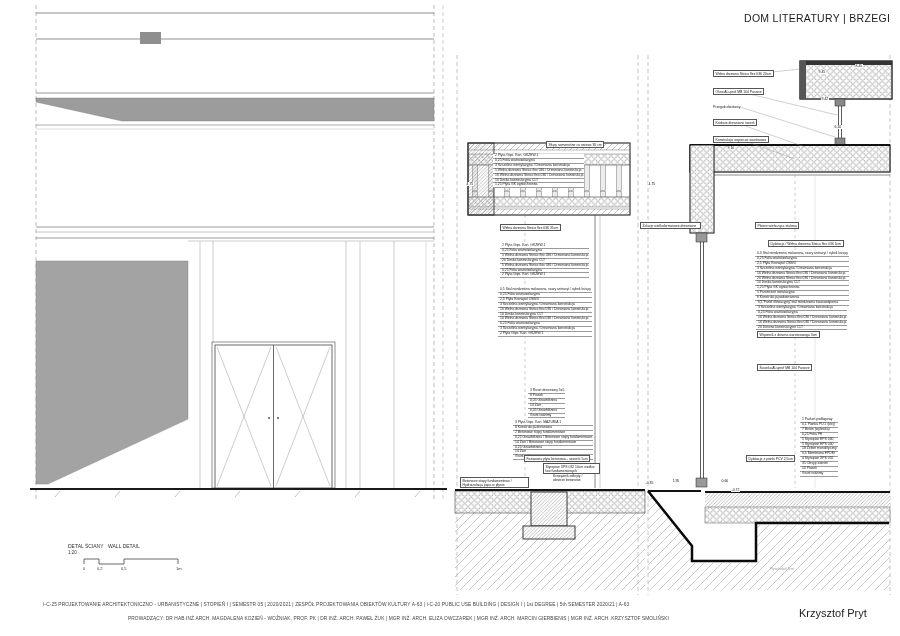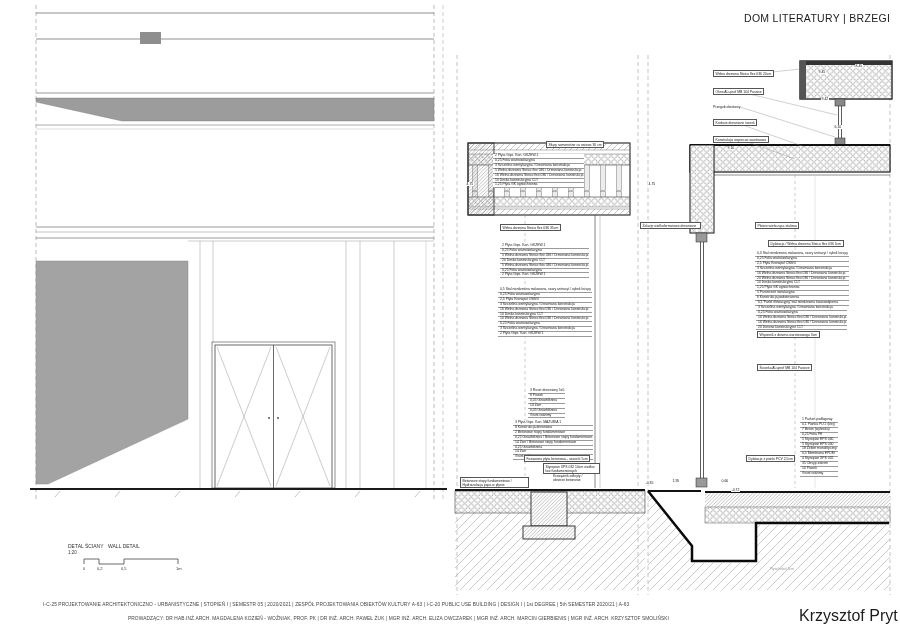--- a/index.html
+++ b/index.html
@@ -1,20 +1,20 @@
 <!DOCTYPE html>
 <html><head>
 <meta charset="utf-8">
 <style>
   html,body{margin:0;padding:0;background:#e8e8e8;}
   .page{position:relative;width:900px;height:636px;background:#ffffff;
         font-family:"Liberation Sans",sans-serif;color:#222;overflow:hidden;}
   svg{position:absolute;overflow:visible;}
   .title{position:absolute;left:744px;top:12px;font-size:10.5px;letter-spacing:.3px;color:#1c1c1c;white-space:nowrap;}
-  .author{position:absolute;left:799px;top:607px;font-size:16px;color:#1c1c1c;white-space:nowrap;}
+  .author{position:absolute;left:799px;top:607px;font-size:11px;color:#1c1c1c;white-space:nowrap;}
   .footer{position:absolute;font-size:4.8px;color:#444;white-space:nowrap;letter-spacing:.1px;}
   .f1{left:43px;top:602px;} .f2{left:128px;top:616px;}
   .legend-t{position:absolute;font-size:5px;color:#333;white-space:nowrap;}
   .lbl{position:absolute;font-size:3.4px;line-height:1.2;color:#222;background:#fff;white-space:nowrap;z-index:5;}
   .lbl.box{border:0.5px solid #555;padding:0.5px 1.5px;}
   .lbl.wrap{white-space:normal;}
   .llist{position:absolute;z-index:5;}
   .lrow{font-size:3.4px;line-height:3.9px;white-space:nowrap;background:#fff;
         border-bottom:0.5px solid #9a9a9a;padding:0 1px 0 2px;color:#222;}
   .dim{position:absolute;font-size:3.5px;color:#111;background:#fff;padding:0 .5px;z-index:6;white-space:nowrap;}

